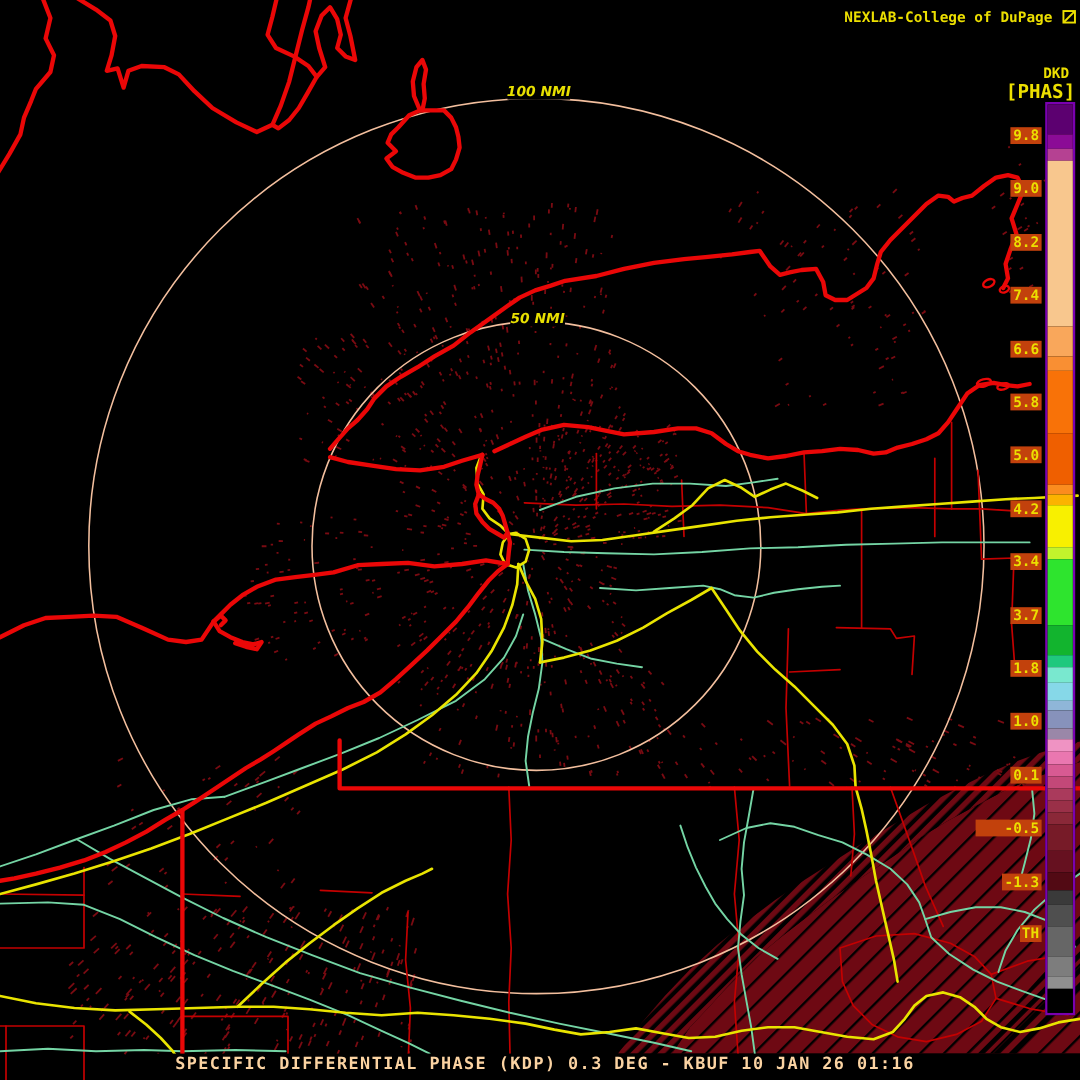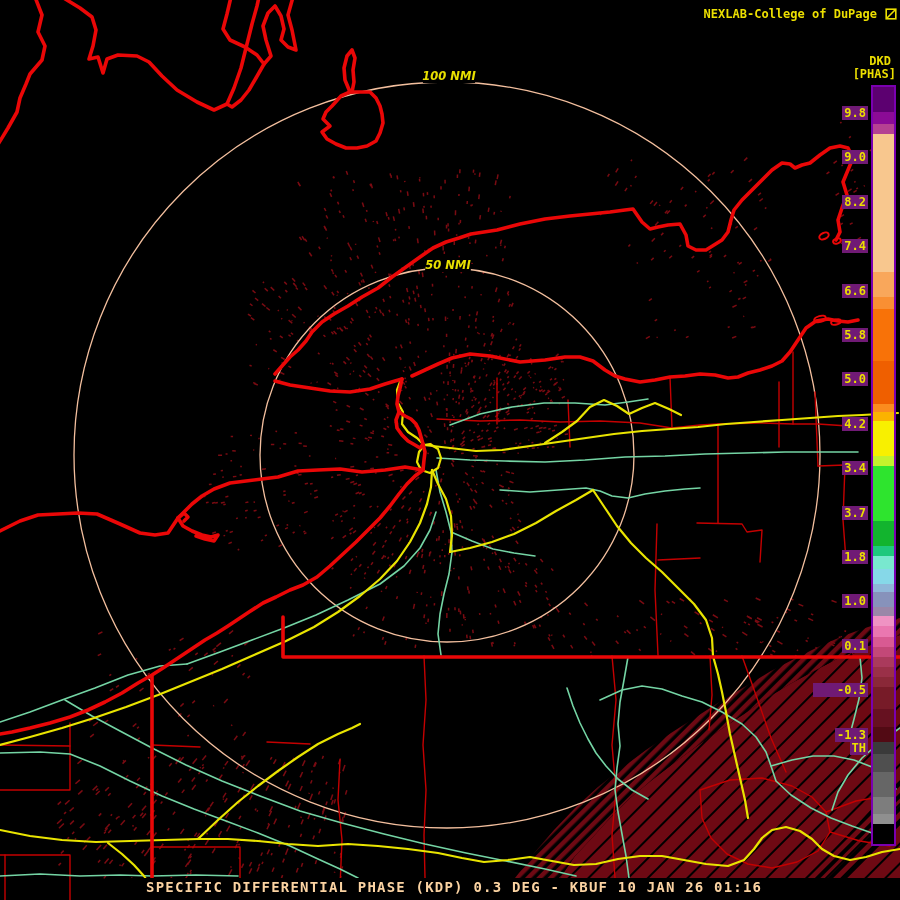--- a/index.html
+++ b/index.html
@@ -3,25 +3,25 @@
 <meta charset="utf-8">
 <style>
   html,body{margin:0;padding:0;background:#222;}
   #app{position:relative;width:900px;height:900px;background:#000;overflow:hidden;
        font-family:"DejaVu Sans Mono",monospace;}
   #basemap{position:absolute;left:0;top:0;}
   .ovl{position:absolute;white-space:pre;}
   #title{top:7px;right:3px;display:flex;align-items:center;gap:8px;
          color:#ecdf00;font-size:12px;font-weight:bold;}
   #prodcode{top:54px;right:8px;color:#ecdf00;font-size:12px;font-weight:bold;background:#000;padding:0 1px;}
-  #units{top:67px;right:3px;color:#ecdf00;font-size:12px;font-weight:bold;background:#000;padding:0 1px;}
+  #units{top:67px;right:3px;color:#ecdf00;font-size:16px;font-weight:bold;background:#000;padding:0 1px;}
   #colorbar{position:absolute;border:2px solid #7a00b0;background:#000;}
   #colorbar .seg{width:100%;}
   .tick{position:absolute;right:32px;color:#ecdf00;font-size:12px;font-weight:bold;
-        background:#701a75;padding:0 2px;line-height:14px;}
+        background:#c2410c;padding:0 2px;line-height:14px;}
   #captionbar{position:absolute;left:128px;right:0;top:878px;height:22px;background:#000;}
   #caption{left:146px;top:879px;color:#fbd3a2;font-size:14px;font-weight:bold;letter-spacing:1.2px;}
 </style>
 </head>
 <body>
 
 <div id="app">
   <svg id="basemap" width="900" height="900">
       <defs>
         <pattern id="p-fringe" width="8" height="8" patternUnits="userSpaceOnUse" patternTransform="rotate(45)">
@@ -1646,15 +1646,15 @@
       <div class="tick" style="top: 328px;">5.8</div>
       <div class="tick" style="top: 372px;">5.0</div>
       <div class="tick" style="top: 417px;">4.2</div>
       <div class="tick" style="top: 461px;">3.4</div>
       <div class="tick" style="top: 506px;">3.7</div>
       <div class="tick" style="top: 550px;">1.8</div>
       <div class="tick" style="top: 594px;">1.0</div>
       <div class="tick" style="top: 639px;">0.1</div>
       <div class="tick" style="top: 683px; padding-left: 24px;">-0.5</div>
       <div class="tick" style="top: 728px;">-1.3</div>
-      <div class="tick" style="top: 741px;">TH</div>
+      <div class="tick" style="top: 771px;">TH</div>
     </div>
 </div>
 
 </body></html>

